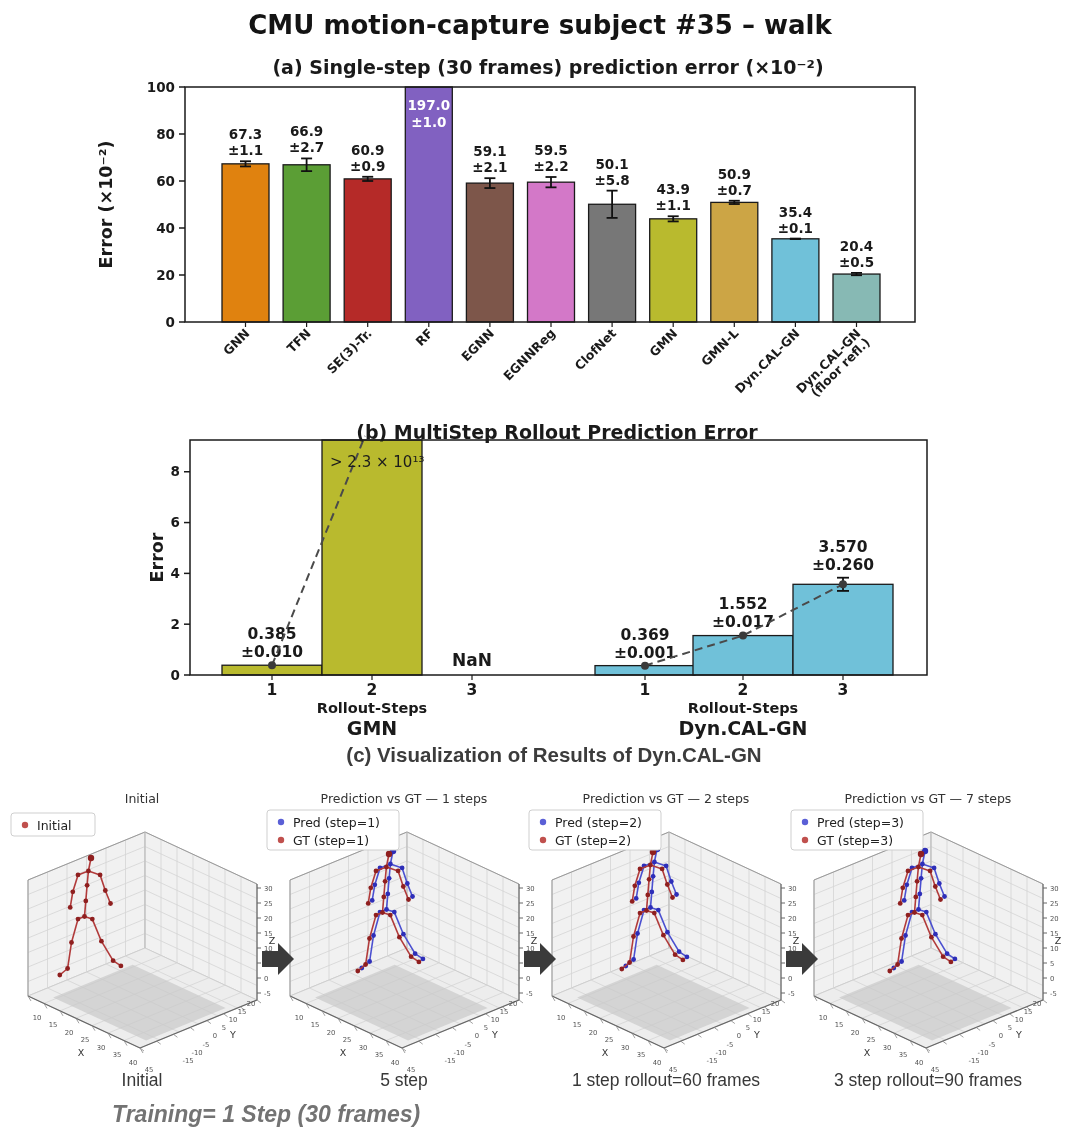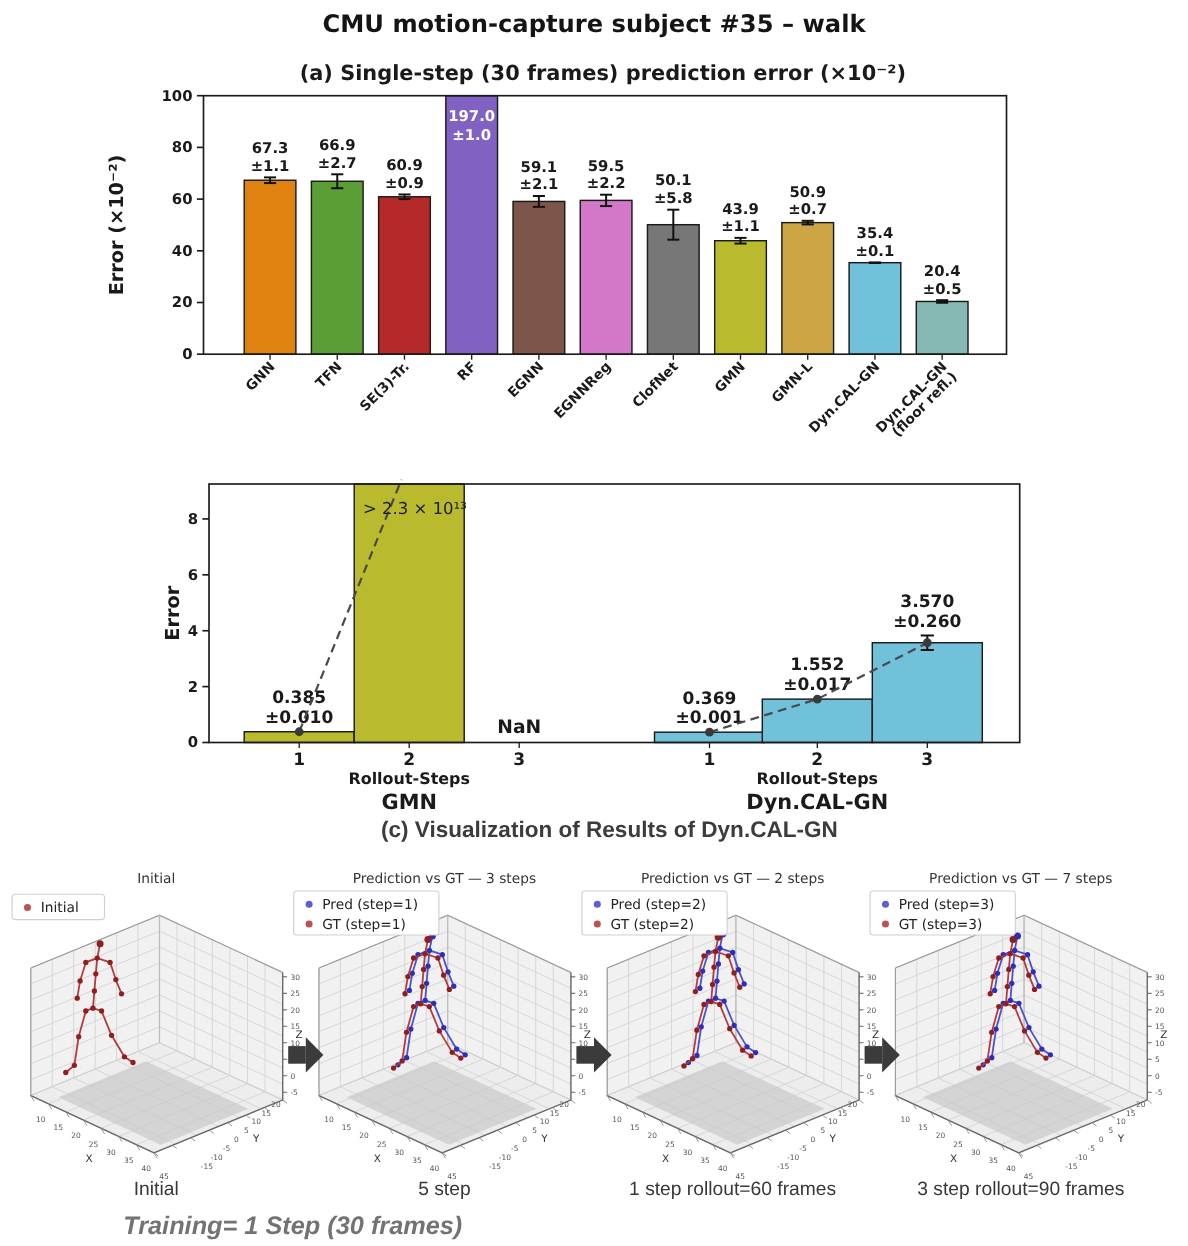--- a/index.html
+++ b/index.html
@@ -1,21 +1,21 @@
 <!DOCTYPE html>
 <html><head>
 <meta charset="utf-8">
 <style>
   html,body{margin:0;padding:0;background:#fff;}
   .fig{position:relative;width:1080px;height:1133px;background:#ffffff;
        font-family:"DejaVu Sans",sans-serif;color:#111;overflow:hidden;}
   svg{position:absolute;left:0;top:0;z-index:1;}
   svg text{font-family:"DejaVu Sans",sans-serif;}
   .t{position:absolute;transform:translateX(-50%);white-space:nowrap;z-index:2;}
-  .main-title{font-size:22px;font-weight:700;color:#141414;}
+  .main-title{font-size:26px;font-weight:700;color:#141414;}
   .ab-title{font-size:19px;font-weight:700;color:#1a1a1a;}
   .c-title{font-family:"Liberation Sans",sans-serif;font-size:20.5px;font-weight:700;color:#3c3c3c;}
   .sub-title{font-size:12.5px;color:#333;}
   .caption{font-family:"Liberation Sans",sans-serif;font-size:17.5px;color:#383838;}
   .footer-note{position:absolute;white-space:nowrap;z-index:2;
     font-family:"Liberation Sans",sans-serif;font-size:23px;font-weight:700;color:#737373;font-style:italic;}
 </style>
 </head>
 <body>
 
@@ -865,25 +865,26 @@
       <g>
         <rect x="786" y="951" width="16" height="16" fill="#3b3b3b"></rect>
         <polygon points="802,943 818,959 802,975" fill="#3b3b3b"></polygon>
       </g>
     </svg>
 
   <div class="t main-title" style="left:540px;top:10px;">CMU motion-capture subject #35 – walk</div>
 
   <div class="t ab-title" style="left:548px;top:56px;text-align:center;">(a) Single-step (30 frames) prediction error (×10⁻²)</div>
 
+  <div class="t ab-title" style="left:557px;top:421px;">(b) MultiStep Rollout Prediction Error</div>
 
   <div class="t c-title" style="left:542px;top:743px;margin-left:12px;">(c) Visualization of Results of Dyn.CAL-GN</div>
 
   <div class="t sub-title" style="left:142px;top:791px;">Initial</div>
-  <div class="t sub-title" style="left:404px;top:791px;">Prediction vs GT — 3 steps</div>
+  <div class="t sub-title" style="left:404px;top:791px;">Prediction vs GT — 1 steps</div>
   <div class="t sub-title" style="left:666px;top:791px;">Prediction vs GT — 2 steps</div>
   <div class="t sub-title" style="left:928px;top:791px;">Prediction vs GT — 7 steps</div>
 
   <div class="t caption" style="left:142px;top:1070px;">Initial</div>
   <div class="t caption" style="left:404px;top:1070px;">5 step</div>
   <div class="t caption" style="left:666px;top:1070px;">1 step rollout=60 frames</div>
   <div class="t caption" style="left:928px;top:1070px;">3 step rollout=90 frames</div>
 
   <div class="footer-note" style="left:112px;top:1101px;">Training= 1 Step (30 frames)</div>
 </div>

